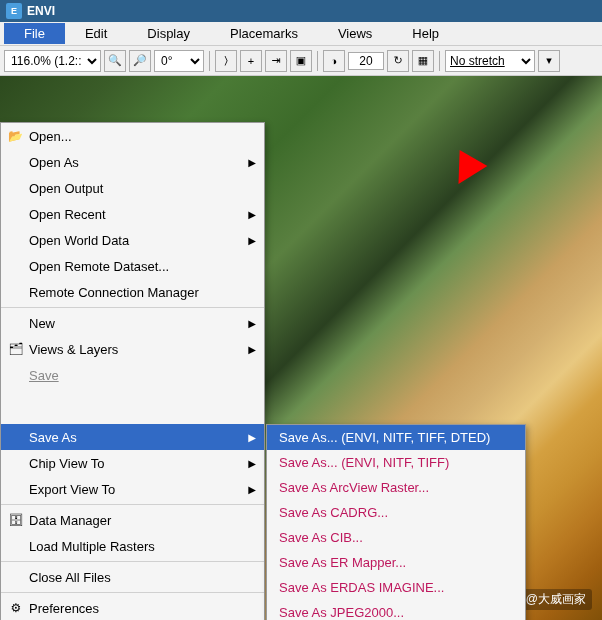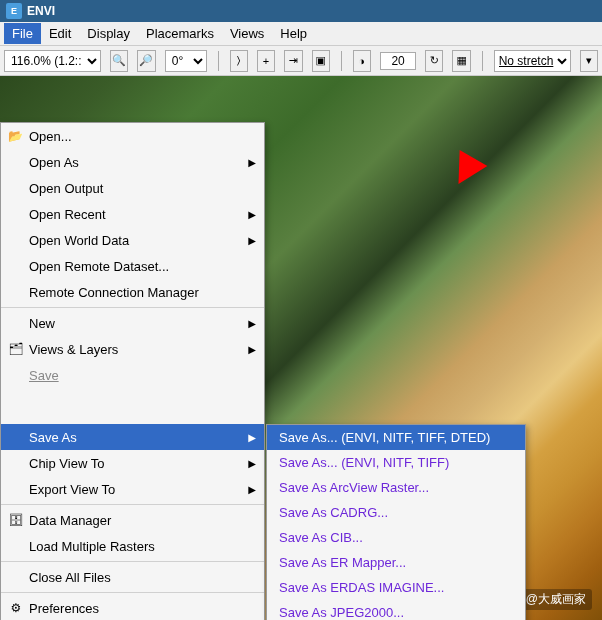--- a/index.html
+++ b/index.html
@@ -37,39 +37,39 @@
     
     .menubar {
       background: #f0f0f0;
       height: 24px;
       display: flex;
       align-items: center;
       padding: 0 4px;
       border-bottom: 1px solid #ccc;
     }
     .menubar-item {
-      padding: 3px 8px;
+      padding: 3px 20px;
       cursor: pointer;
       font-size: 13px;
       color: #000;
     }
     .menubar-item.active {
       background: #316ac5;
       color: white;
     }
 
     
     .toolbar {
       background: #f0f0f0;
       height: 30px;
       display: flex;
       align-items: center;
       padding: 0 4px;
       border-bottom: 1px solid #ccc;
-      gap: 9px;
+      gap: 3px;
     }
     .toolbar-select {
       font-size: 12px;
       height: 22px;
       border: 1px solid #aaa;
       background: white;
       padding: 0 2px;
     }
     .toolbar-input {
       width: 36px;
@@ -212,21 +212,21 @@
       background: #f5f5f5;
       border: 1px solid #999;
       box-shadow: 2px 2px 6px rgba(0,0,0,0.3);
       z-index: 101;
     }
     .submenu-item {
       display: flex;
       align-items: center;
       padding: 5px 12px;
       cursor: pointer;
-      color: #6d28d9;
+      color: #be185d;
       min-height: 24px;
     }
     .submenu-item.highlighted {
       background: #316ac5;
       color: white;
     }
   </style>
 </head>
 <body>
 

